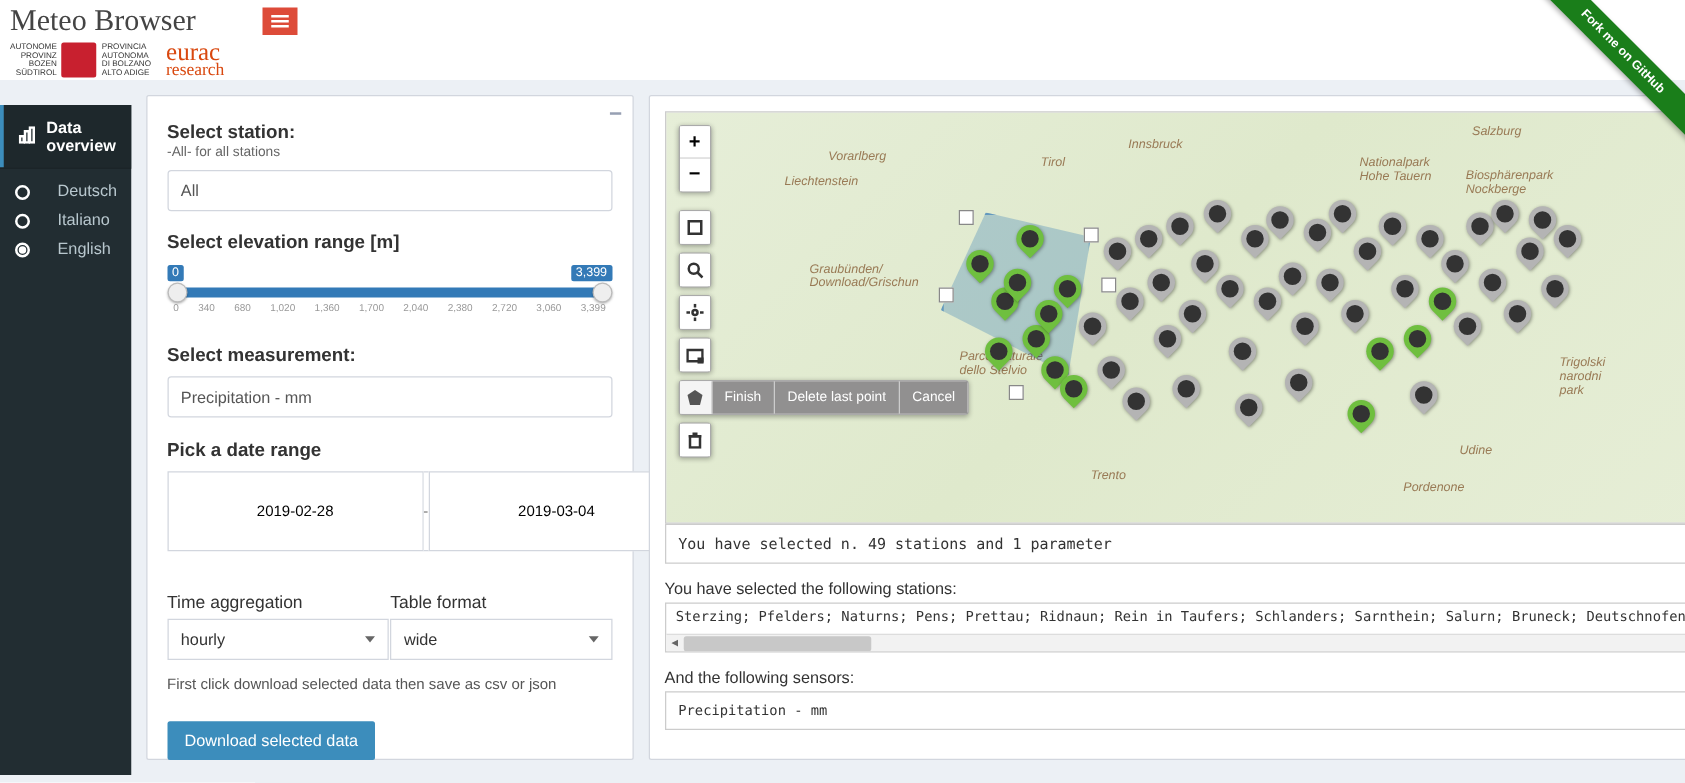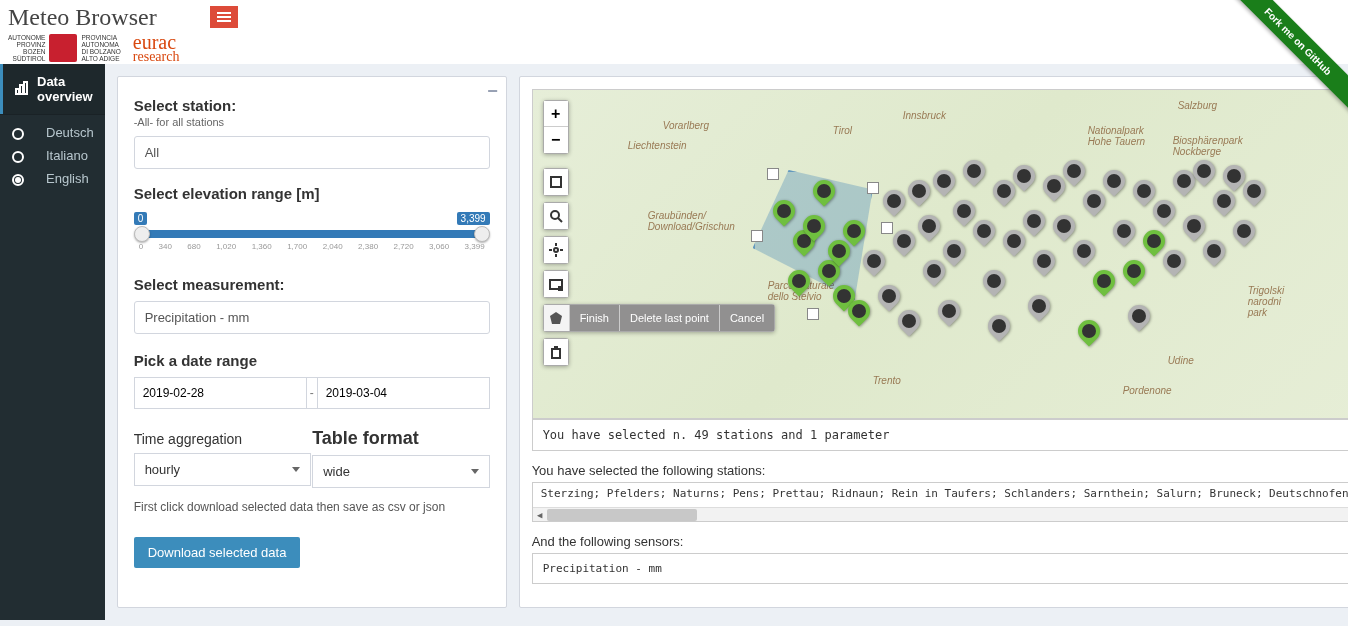--- a/index.html
+++ b/index.html
@@ -14,21 +14,21 @@
 .toggle-btn span::before,.toggle-btn span::after{content:"";position:absolute;left:0;width:14px;height:2px;background:#fff;}
 .toggle-btn span::before{top:-4px;} .toggle-btn span::after{top:4px;}
 .app-title { font-size: 24px; font-family: Georgia, serif; color:#444; }
 .logos { display:flex; align-items:center; gap:12px; margin-top:2px;}
 .logo-prov { font-size:6.5px; line-height:1.1; color:#333; display:flex; align-items:center; gap:4px;}
 .logo-prov .eagle{width:28px;height:28px;background:#c8202f;border-radius:2px;}
 .logo-eurac{color:#d9480f;font-size:20px;font-family:Georgia,serif;line-height:.9;}
 .logo-eurac small{display:block;font-size:14px;}
 
 .body-wrap{display:flex;height:556px;}
-.sidebar{width:150px;background:#222d32;color:#b8c7ce;font-size:13px;}
+.sidebar{width:150px;background:#222d32;color:#b8c7ce;font-size:13px;margin-top:20px;}
 .sidebar .nav-item{display:flex;align-items:center;gap:8px;padding:10px 12px;cursor:pointer;}
 .sidebar .nav-item.active{background:#1e282c;color:#fff;border-left:3px solid #3c8dbc;font-weight:bold;}
 .sidebar hr{border:none;border-top:1px solid #1a2226;}
 .lang-group{padding:6px 0 0 12px;}
 .radio-row{display:flex;align-items:flex-end;gap:22px;padding:4px 0;font-size:13px;cursor:pointer;}
 .radio-row .dot{width:12px;height:12px;border:2px solid #fff;border-radius:50%;display:inline-block;position:relative;}
 .radio-row.sel .dot::after{content:"";position:absolute;inset:1px;border-radius:50%;background:#fff;}
 
 .content{flex:1;display:flex;gap:12px;padding:12px;}
 .panel{background:#fff;border:1px solid #d2d6de;border-radius:2px;padding:14px 16px 16px;position:relative;}
@@ -41,24 +41,24 @@
 .select-box{border:1px solid #d2d6de;border-radius:3px;padding:8px 10px;margin-top:8px;font-size:13px;color:#555;background:#fff;}
 
 .slider-wrap{margin-top:14px;position:relative;height:46px;}
 .slider-track{position:absolute;top:14px;left:5px;right:5px;height:8px;background:#337ab7;border-radius:4px;}
 .slider-handle{position:absolute;top:10px;width:16px;height:16px;border-radius:50%;background:#eee;border:1px solid #bbb;box-shadow:0 1px 2px rgba(0,0,0,.3);}
 .slider-handle.lo{left:0;} .slider-handle.hi{right:0;}
 .slider-badge{position:absolute;top:-4px;background:#337ab7;color:#fff;font-size:10px;padding:1px 4px;border-radius:2px;}
 .slider-ticks{position:absolute;top:26px;left:5px;right:5px;display:flex;justify-content:space-between;font-size:8px;color:#999;}
 
 .date-row{display:flex;align-items:stretch;margin-top:8px;}
-.date-row input{flex:1;border:1px solid #d2d6de;padding:8px;font-size:12px;}
+.date-row input{flex:1;border:1px solid #d2d6de;padding:24px;text-align:center;font-size:12px;}
 .date-row .sep{width:28px;border-top:1px solid #d2d6de;border-bottom:1px solid #d2d6de;display:flex;align-items:center;justify-content:center;font-size:12px;color:#777;background:#fff;}
 
-.two-col{display:flex;gap:1px;margin-top:13px;align-items:center;}
+.two-col{display:flex;gap:1px;margin-top:26px;}
 .two-col > div{flex:1;}
 .dropdown{border:1px solid #d2d6de;padding:8px 10px;display:flex;justify-content:space-between;align-items:center;margin-top:6px;font-size:13px;cursor:pointer;}
 .caret{border-left:4px solid transparent;border-right:4px solid transparent;border-top:5px solid #666;}
 
 .note{font-size:12px;color:#555;margin-top:12px;}
 .dl-btn{background:#3c8dbc;color:#fff;border:none;padding:8px 14px;font-size:13px;margin-top:23px;cursor:pointer;border-radius:2px;}
 
 
 .map-box{height:330px;border:1px solid #ccc;position:relative;background:linear-gradient(135deg,#e6eed8 0%,#dfe9cc 40%,#e8efd9 100%);overflow:hidden;}
 .map-ctrl{position:absolute;left:10px;width:26px;background:#fff;border:1px solid #aaa;border-radius:3px;box-shadow:0 1px 4px rgba(0,0,0,.3);}
@@ -192,21 +192,21 @@
 
       <div class="two-col">
         <div>
           <div class="section-label" style="font-size:14px;font-weight:normal">Time aggregation</div>
           <div class="dropdown">
               <span>hourly</span>
               <span class="caret"></span>
             </div>
         </div>
         <div>
-          <div class="section-label" style="font-size:18px;font-weight:bold">Table format</div>
+          <div class="section-label" style="font-size:14px;font-weight:normal">Table format</div>
           <div class="dropdown">
               <span>wide</span>
               <span class="caret"></span>
             </div>
         </div>
       </div>
 
       <div class="note">First click download selected data then save as csv or json</div>
       <button class="dl-btn">Download selected data</button>
     </div>

